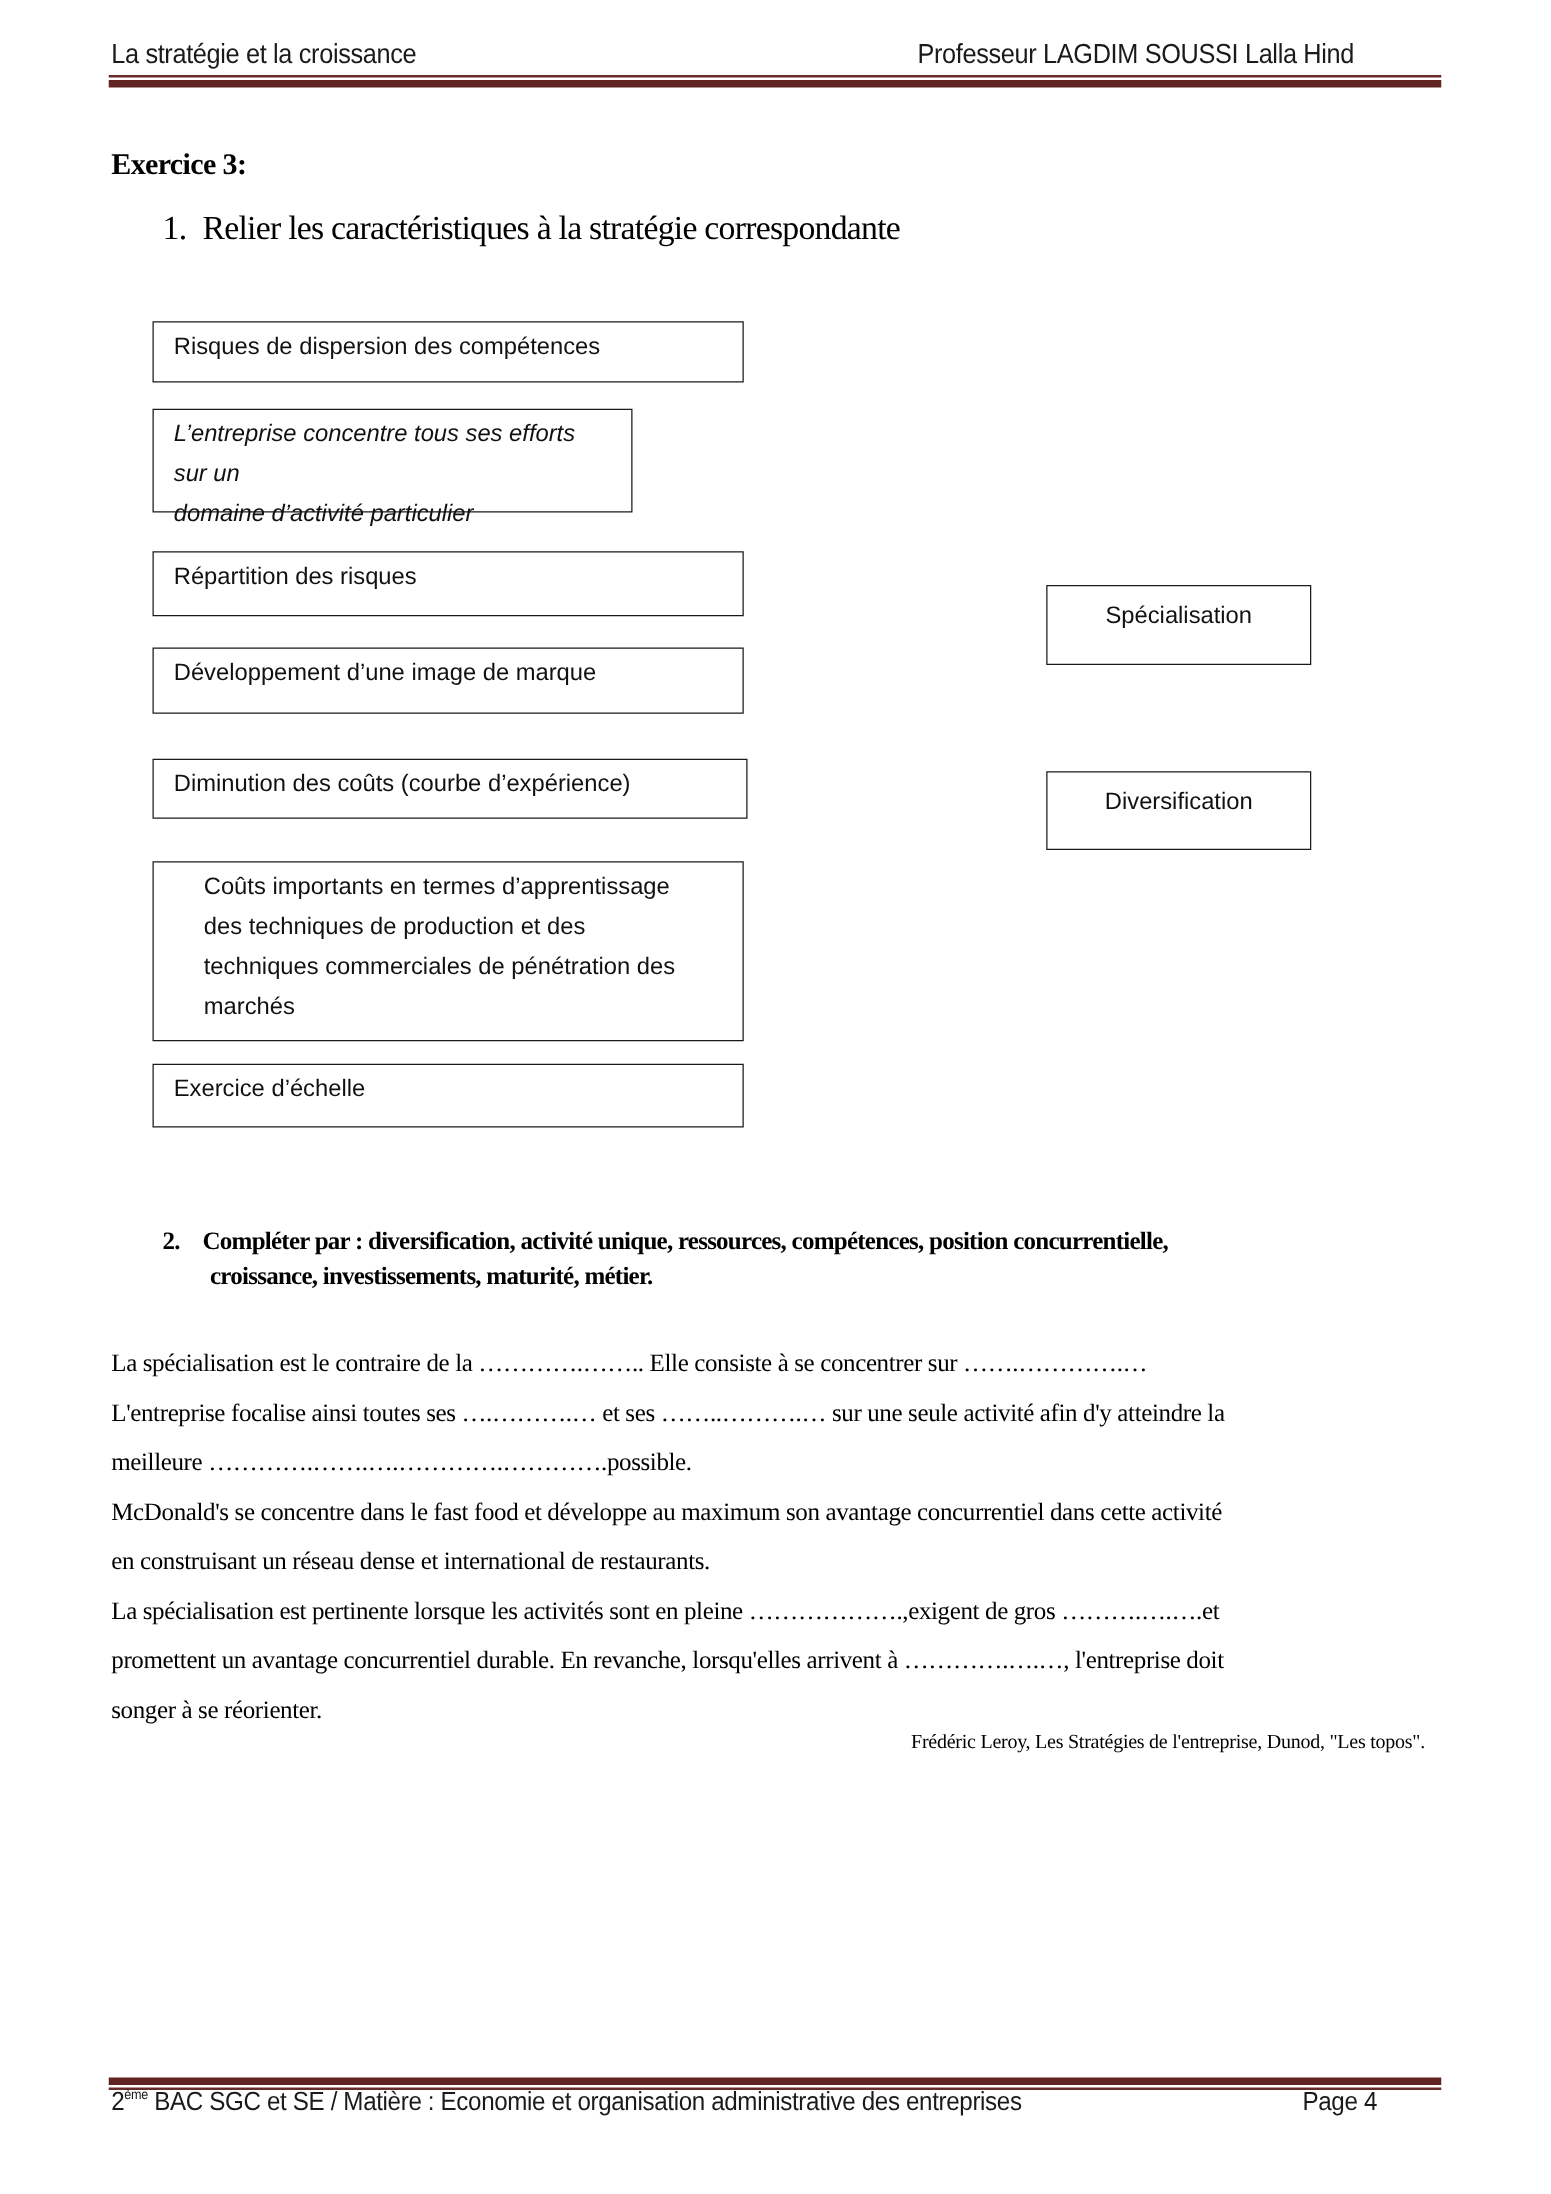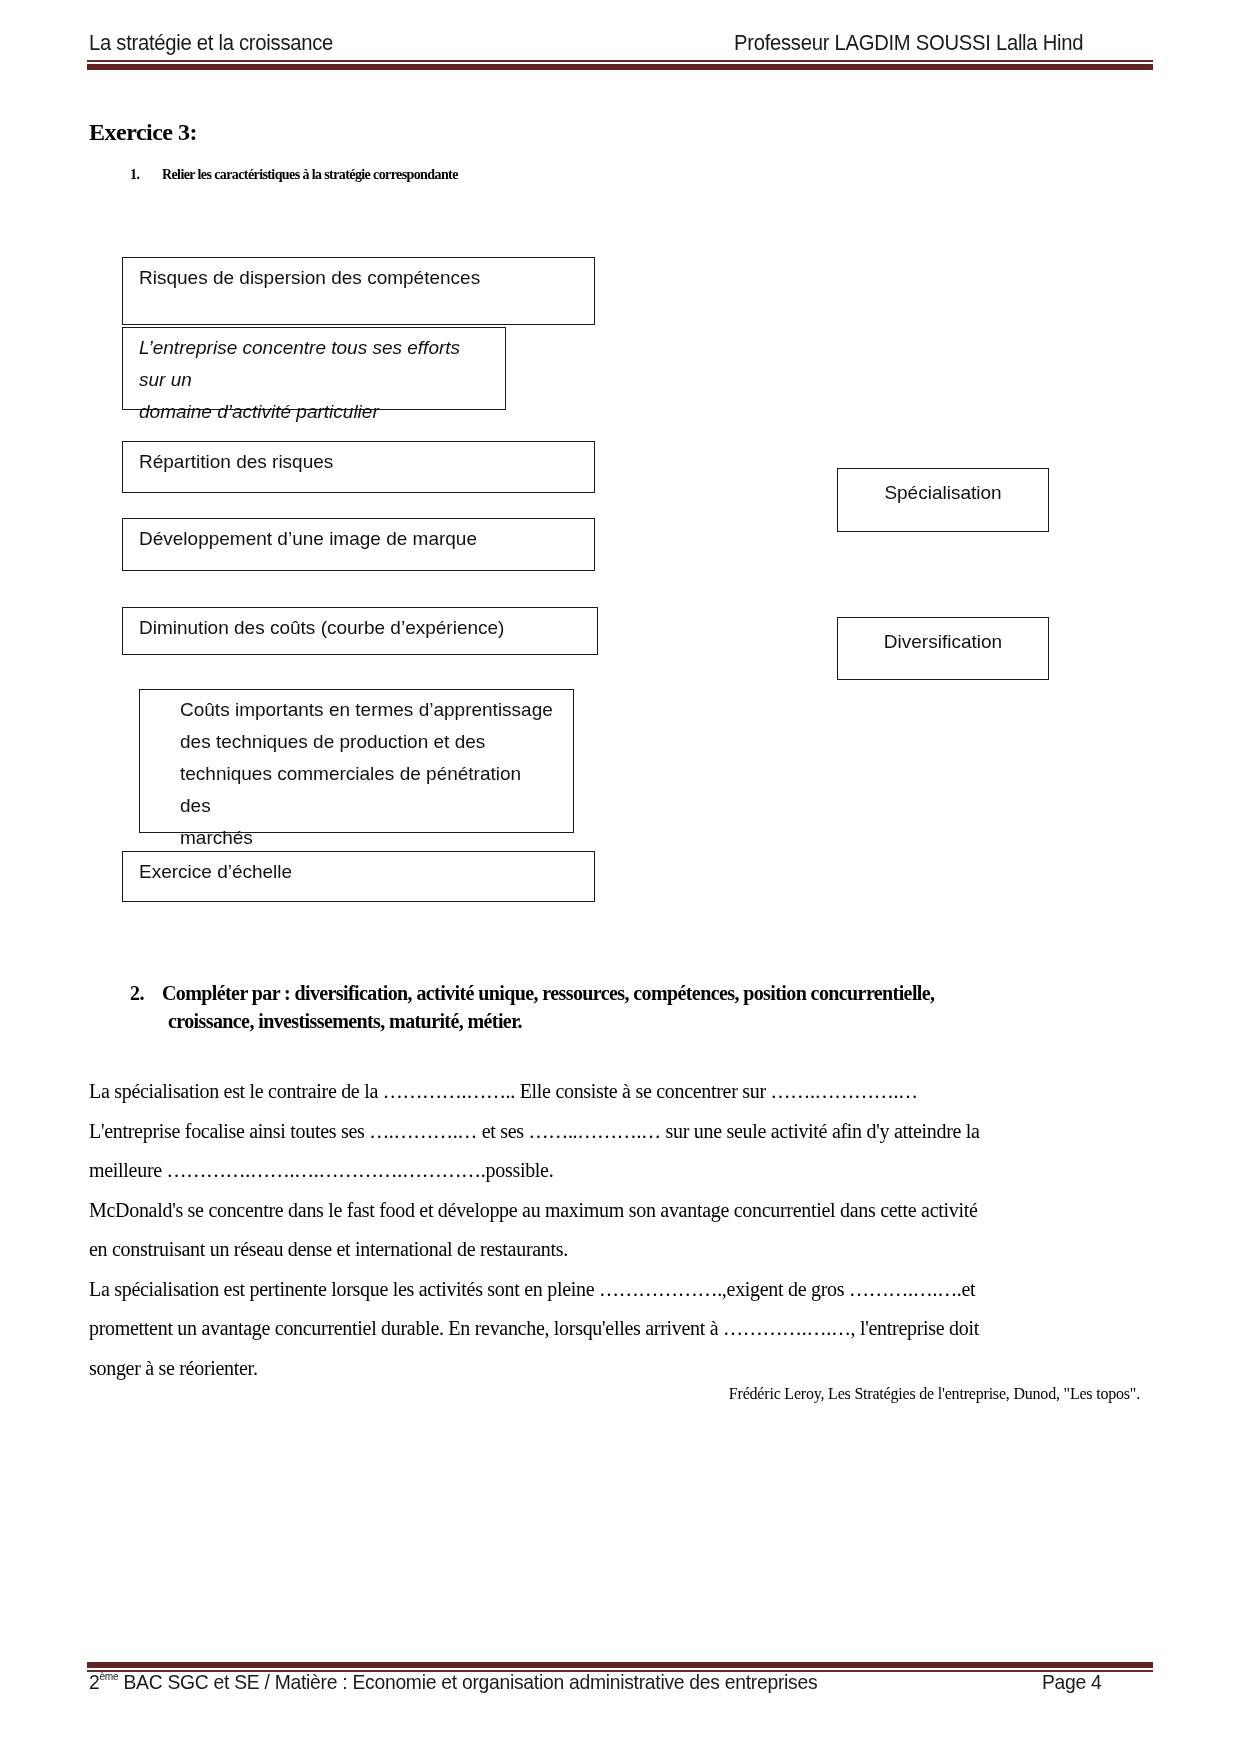--- a/index.html
+++ b/index.html
@@ -16,21 +16,21 @@
       font-size: 22px; letter-spacing: -0.3px; color: #1a1a1a;
       transform: scaleX(0.92); transform-origin: left top;
     }
     .hdr-left { left: 89px; top: 30px; }
     .hdr-right { left: 734px; top: 30px; }
     .rule-thin { background: #6b2a2a; height: 2px; }
     .rule-thick { background: #622423; height: 6px; }
 
     
     .h-ex { left: 89px; top: 119px; font-size: 24px; font-weight: bold; letter-spacing: -0.5px; }
-    .h-q1 { left: 130px; top: 167px; font-size: 14px; font-weight: bold; letter-spacing: -0.6px; }
+    .h-q1 { left: 130px; top: 167px; font-size: 27px; font-weight: normal; letter-spacing: -0.6px; }
     .h-q1 .num { display: inline-block; width: 32px; }
 
     
     .box {
       border: 1.6px solid #1a1a1a;
       box-sizing: border-box;
       font-family: "Liberation Sans", sans-serif;
       font-size: 19px; line-height: 32px;
       padding: 4px 16px 0 16px;
       color: #111;
@@ -70,37 +70,37 @@
 <div class="abs hdr-text hdr-left">La stratégie et la croissance</div>
 <div class="abs hdr-text hdr-right">Professeur LAGDIM SOUSSI Lalla Hind</div>
 <div class="abs rule-thin" style="left:87px; top:60px; width:1066px;"></div>
 <div class="abs rule-thick" style="left:87px; top:64px; width:1066px;"></div>
 
 <div class="abs h-ex">Exercice 3:</div>
 <div class="abs h-q1">
   <span class="num">1.</span><span>Relier les caractéristiques à  la stratégie correspondante</span>
 </div>
 
-<div class="abs box" style="left:122px; top:257px; width:473px; height:68px;">
+<div class="abs box" style="left:122px; top:257px; width:473px; height:49px;">
   <div>Risques de dispersion des compétences</div>
 </div>
 <div class="abs box" style="left:122px; top:327px; width:384px; height:83px;font-style:italic;">
   <div>L’entreprise concentre tous ses efforts sur  un</div>
   <div>domaine d’activité particulier</div>
 </div>
 <div class="abs box" style="left:122px; top:441px; width:473px; height:52px;">
   <div>Répartition des risques</div>
 </div>
 <div class="abs box" style="left:122px; top:518px; width:473px; height:53px;">
   <div>Développement d’une image de marque</div>
 </div>
 <div class="abs box" style="left:122px; top:607px; width:476px; height:48px;">
   <div>Diminution des coûts (courbe d’expérience)</div>
 </div>
-<div class="abs box" style="left:139px; top:689px; width:435px; height:144px;padding-left:40px;">
+<div class="abs box" style="left:122px; top:689px; width:473px; height:144px;padding-left:40px;">
   <div>Coûts importants en termes d’apprentissage</div>
   <div>des techniques de production et des</div>
   <div>techniques commerciales de pénétration des</div>
   <div>marchés</div>
 </div>
 <div class="abs box" style="left:122px; top:851px; width:473px; height:51px;">
   <div>Exercice d’échelle</div>
 </div>
 
 <div class="abs box center" style="left:837px; top:468px; width:212px; height:64px;">

